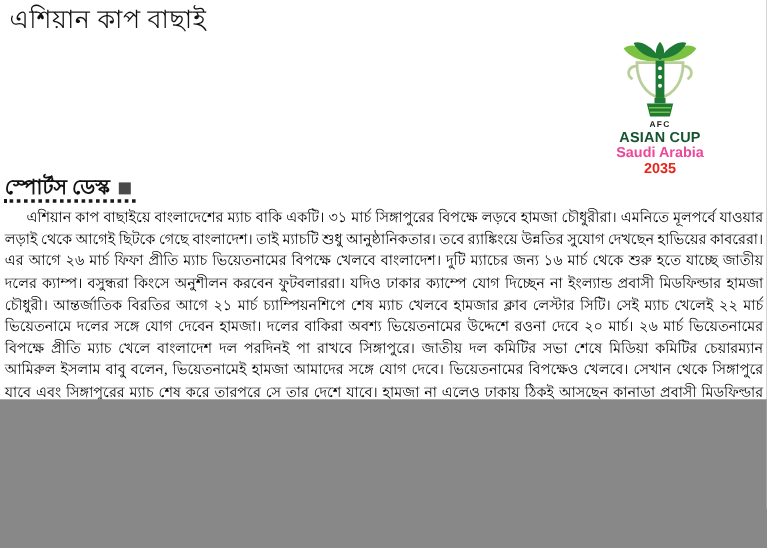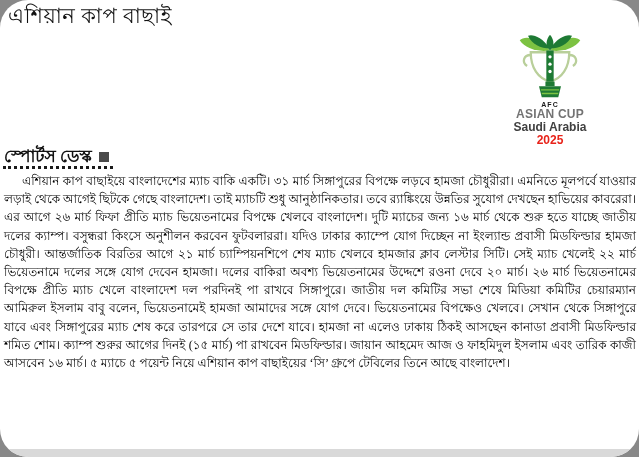--- a/index.html
+++ b/index.html
@@ -1,24 +1,23 @@
 <!DOCTYPE html>
 <html><head>
 <meta charset="utf-8">
 <style>
   html,body { margin:0; padding:0; background:#888; }
   .page {
     position: relative;
-    width: 639px; height: 457px;
+    width: 639px; height: 333px;
     margin: 0 auto;
     background: #ffffff;
     overflow: hidden;
     font-family: "Liberation Serif", "DejaVu Sans", sans-serif;
     color: #000;
-    border-radius: 28px;
   }
   .kicker {
     position: absolute;
     top: 2px; left: 8px;
     font-size: 21px;
     line-height: 28px;
     color: #111;
     letter-spacing: 0.5px;
   }
   .headline {
@@ -34,21 +33,21 @@
   .logo {
     position: absolute;
     top: 33px; left: 500px;
     width: 100px;
     text-align: center;
     line-height: 1.05;
     font-family: "Liberation Sans", sans-serif;
   }
   .logo .trophy { display:block; margin: 0 auto 2px auto; }
   .logo .afc      { font-size: 7px;  font-weight: bold; color: #1a1a1a; letter-spacing: 1px; }
-  .logo .event    { font-size: 12px; font-weight: bold; color: #737373; letter-spacing: 0.2px; }
+  .logo .event    { font-size: 12px; font-weight: bold; color: #14532d; letter-spacing: 0.2px; }
   .logo .host     { font-size: 12px; font-weight: bold; }
   .logo .year     { font-size: 12px; font-weight: bold; }
   .byline {
     position: absolute;
     top: 143px; left: 4px;
     font-size: 17px;
     font-weight: bold;
     color: #111;
     text-align: center;
   }
@@ -112,22 +111,22 @@
       <circle cx="45" cy="42" r="1.8" fill="#ffffff"></circle>
 
       <rect x="40" y="53" width="10" height="5" fill="#1e7a34"></rect>
 
       <path d="M33,58 L57,58 L54,70 L36,70 Z" fill="#1e7a34"></path>
       <line x1="35" y1="62" x2="55" y2="62" stroke="#7cc242" stroke-width="1.4"></line>
       <line x1="36" y1="66" x2="54" y2="66" stroke="#7cc242" stroke-width="1.4"></line>
     </svg>
     <div class="afc">AFC</div>
     <div class="event">ASIAN CUP</div>
-    <div class="host" style="color:#404040;">Saudi Arabia</div>
-    <div class="year" style="color:#e8231a;">2025</div>
+    <div class="host" style="color:#ec4899;">Saudi Arabia</div>
+    <div class="year" style="color:#e8231a;">2035</div>
   </div>
 
   <div class="byline">
     <span>স্পোর্টস ডেস্ক</span><span class="sq"></span>
   </div>
 
   <div class="dotted-rule"></div>
 
   <p class="article-body">এশিয়ান কাপ বাছাইয়ে বাংলাদেশের ম্যাচ বাকি একটি। ৩১ মার্চ সিঙ্গাপুরের বিপক্ষে লড়বে হামজা চৌধুরীরা। এমনিতে মূলপর্বে যাওয়ার লড়াই থেকে আগেই ছিটকে গেছে বাংলাদেশ। তাই ম্যাচটি শুধু আনুষ্ঠানিকতার। তবে র‍্যাঙ্কিংয়ে উন্নতির সুযোগ দেখছেন হাভিয়ের কাবরেরা। এর আগে ২৬ মার্চ ফিফা প্রীতি ম্যাচ ভিয়েতনামের বিপক্ষে খেলবে বাংলাদেশ। দুটি ম্যাচের জন্য ১৬ মার্চ থেকে শুরু হতে যাচ্ছে জাতীয় দলের ক্যাম্প। বসুন্ধরা কিংসে অনুশীলন করবেন ফুটবলাররা। যদিও ঢাকার ক্যাম্পে যোগ দিচ্ছেন না ইংল্যান্ড প্রবাসী মিডফিল্ডার হামজা চৌধুরী। আন্তর্জাতিক বিরতির আগে ২১ মার্চ চ্যাম্পিয়নশিপে শেষ ম্যাচ খেলবে হামজার ক্লাব লেস্টার সিটি। সেই ম্যাচ খেলেই ২২ মার্চ ভিয়েতনামে দলের সঙ্গে যোগ দেবেন হামজা। দলের বাকিরা অবশ্য ভিয়েতনামের উদ্দেশে রওনা দেবে ২০ মার্চ। ২৬ মার্চ ভিয়েতনামের বিপক্ষে প্রীতি ম্যাচ খেলে বাংলাদেশ দল পরদিনই পা রাখবে সিঙ্গাপুরে। জাতীয় দল কমিটির সভা শেষে মিডিয়া কমিটির চেয়ারম্যান আমিরুল ইসলাম বাবু বলেন, ভিয়েতনামেই হামজা আমাদের সঙ্গে যোগ দেবে। ভিয়েতনামের বিপক্ষেও খেলবে। সেখান থেকে সিঙ্গাপুরে যাবে এবং সিঙ্গাপুরের ম্যাচ শেষ করে তারপরে সে তার দেশে যাবে। হামজা না এলেও ঢাকায় ঠিকই আসছেন কানাডা প্রবাসী মিডফিল্ডার শমিত শোম। ক্যাম্প শুরুর আগের দিনই (১৫ মার্চ) পা রাখবেন মিডফিল্ডার। জায়ান আহমেদ আজ ও ফাহমিদুল ইসলাম এবং তারিক কাজী আসবেন ১৬ মার্চ। ৫ ম্যাচে ৫ পয়েন্ট নিয়ে এশিয়ান কাপ বাছাইয়ের ‘সি’ গ্রুপে টেবিলের তিনে আছে বাংলাদেশ।</p>
 

